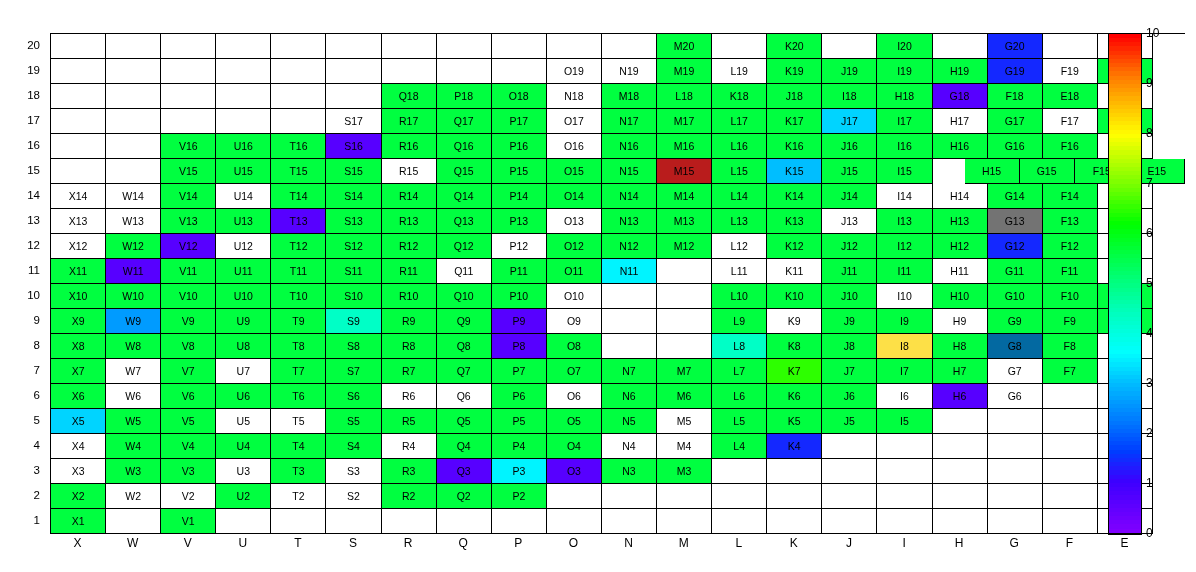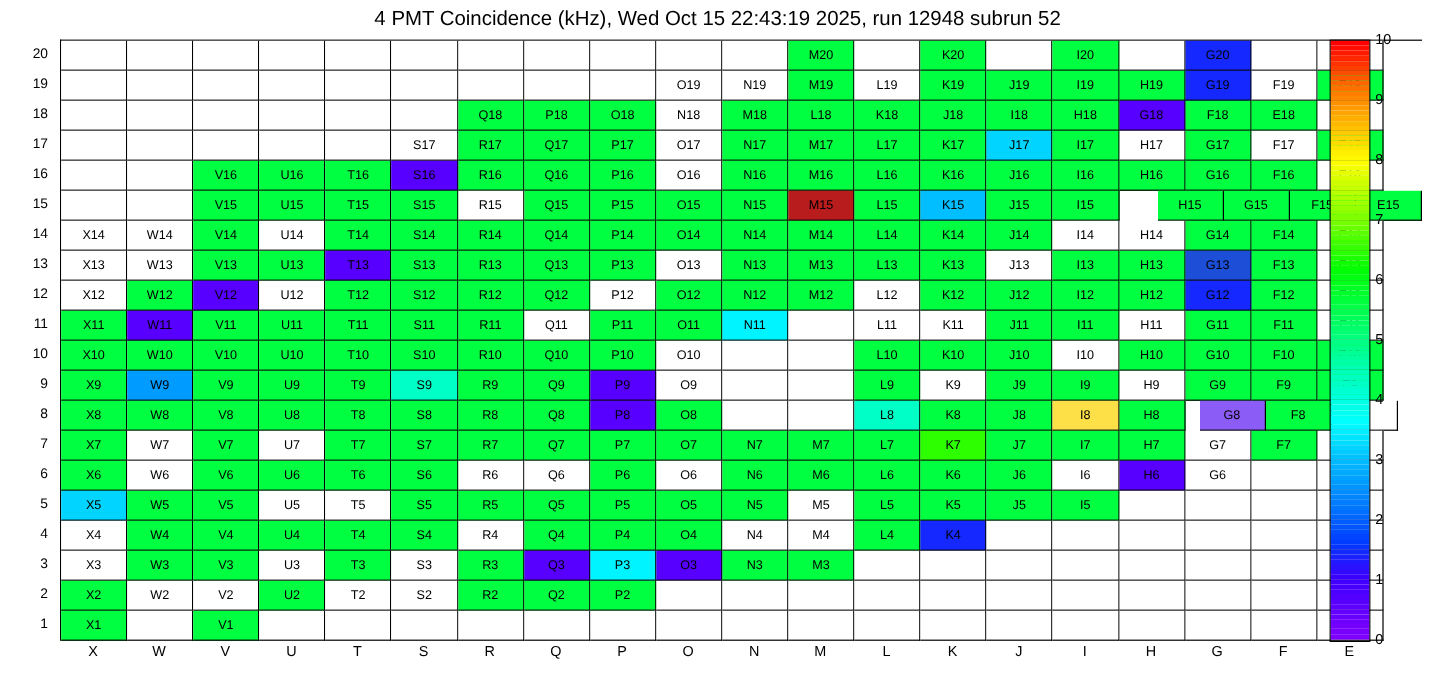--- a/index.html
+++ b/index.html
@@ -17,21 +17,20 @@
   #xlabels{position:absolute;left:50px;top:536px;width:1048px;height:20px;}
   #cbar{position:absolute;left:1108px;top:33px;width:32px;height:500px;border:1px solid #000;}
   .cseg{width:100%;}
   #cticks{position:absolute;left:1142px;top:33px;width:40px;height:500px;}
   .ctick{position:absolute;font-size:12px;color:#000;left:4px;transform:translateY(-50%);}
 </style>
 </head>
 <body>
 
 <div id="root">
-  <div id="title">4 PMT Coincidence (kHz), Wed Oct 15 22:43:19 2025, run 12948 subrun 52</div>
   <div id="ylabels">
       <div class="ylab" style="top: 0px;">20</div>
       <div class="ylab" style="top: 25px;">19</div>
       <div class="ylab" style="top: 50px;">18</div>
       <div class="ylab" style="top: 75px;">17</div>
       <div class="ylab" style="top: 100px;">16</div>
       <div class="ylab" style="top: 125px;">15</div>
       <div class="ylab" style="top: 150px;">14</div>
       <div class="ylab" style="top: 175px;">13</div>
       <div class="ylab" style="top: 200px;">12</div>
@@ -214,21 +213,21 @@
           <div class="cell" style="background: rgb(0, 255, 64);">Q13</div>
           <div class="cell" style="background: rgb(0, 255, 64);">P13</div>
           <div class="cell" style="background: rgb(255, 255, 255);">O13</div>
           <div class="cell" style="background: rgb(0, 255, 64);">N13</div>
           <div class="cell" style="background: rgb(0, 255, 64);">M13</div>
           <div class="cell" style="background: rgb(0, 255, 64);">L13</div>
           <div class="cell" style="background: rgb(0, 255, 64);">K13</div>
           <div class="cell" style="background: rgb(255, 255, 255);">J13</div>
           <div class="cell" style="background: rgb(0, 255, 64);">I13</div>
           <div class="cell" style="background: rgb(0, 255, 64);">H13</div>
-          <div class="cell" style="background: #1d4ed8;">G13</div>
+          <div class="cell" style="background: #737373;">G13</div>
           <div class="cell" style="background: rgb(0, 255, 64);">F13</div>
           <div class="cell" style="background: rgb(255, 255, 255);">E13</div>
         </div>
         <div class="row">
           <div class="cell" style="background: rgb(255, 255, 255);">X12</div>
           <div class="cell" style="background: rgb(0, 255, 64);">W12</div>
           <div class="cell" style="background: rgb(87, 0, 255);">V12</div>
           <div class="cell" style="background: rgb(255, 255, 255);">U12</div>
           <div class="cell" style="background: rgb(0, 255, 64);">T12</div>
           <div class="cell" style="background: rgb(0, 255, 64);">S12</div>
@@ -324,21 +323,21 @@
           <div class="cell" style="background: rgb(0, 255, 64);">Q8</div>
           <div class="cell" style="background: rgb(87, 0, 255);">P8</div>
           <div class="cell" style="background: rgb(0, 255, 64);">O8</div>
           <div class="cell" style="background: rgb(255, 255, 255);"></div>
           <div class="cell" style="background: rgb(255, 255, 255);"></div>
           <div class="cell" style="background: rgb(0, 255, 198);">L8</div>
           <div class="cell" style="background: rgb(0, 255, 64);">K8</div>
           <div class="cell" style="background: rgb(0, 255, 64);">J8</div>
           <div class="cell" style="background: #fde047;">I8</div>
           <div class="cell" style="background: rgb(0, 255, 64);">H8</div>
-          <div class="cell" style="background: #8b5cf6; margin-left: 12px;">G8</div>
+          <div class="cell" style="background: #0369a1;">G8</div>
           <div class="cell" style="background: rgb(0, 255, 64);">F8</div>
           <div class="cell" style="background: rgb(255, 255, 255);"></div>
         </div>
         <div class="row">
           <div class="cell" style="background: rgb(0, 255, 64);">X7</div>
           <div class="cell" style="background: rgb(255, 255, 255);">W7</div>
           <div class="cell" style="background: rgb(0, 255, 64);">V7</div>
           <div class="cell" style="background: rgb(255, 255, 255);">U7</div>
           <div class="cell" style="background: rgb(0, 255, 64);">T7</div>
           <div class="cell" style="background: rgb(0, 255, 64);">S7</div>

